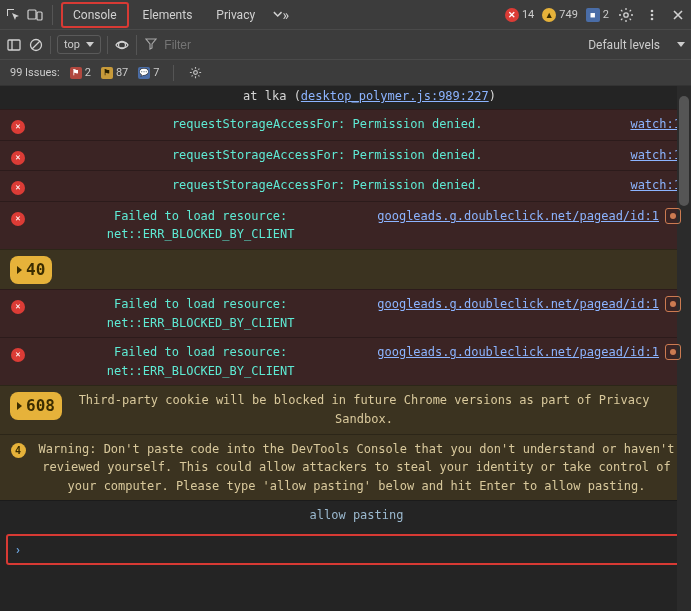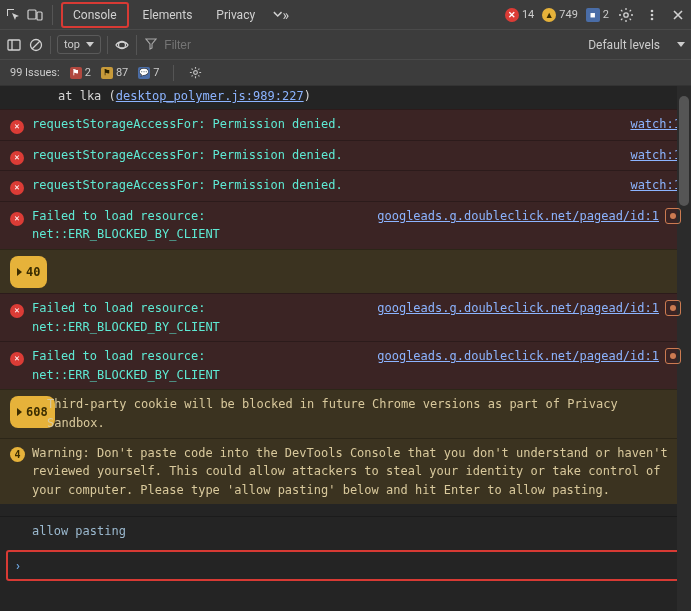--- a/index.html
+++ b/index.html
@@ -50,40 +50,40 @@
     background: #3c3c3c; border-bottom: 1px solid #333;
     padding: 0 10px; gap: 10px; font-size: 11px; color: #ccc;
   }
   .issues .grp { display: flex; align-items: center; gap: 3px; }
   .sq { width: 12px; height: 12px; border-radius: 2px; display: inline-flex; align-items: center; justify-content: center; font-size: 8px; font-weight: bold; }
   .sqr { background: #b1483f; color: #fff; }
   .sqy { background: #c79a3a; color: #2a2000; }
   .sqb { background: #4a6da7; color: #fff; }
 
   
-  .log { position: relative; height: calc(611px - 86px); overflow: hidden; }
+  .log { position: relative; height: calc(611px - 86px); overflow: hidden; text-align: center; }
   .row { display: flex; align-items: flex-start; padding: 5px 10px 5px 10px; border-top: 1px solid rgba(0,0,0,0.25); line-height: 1.55; font-family: Menlo, Consolas, monospace; font-size: 12px; }
   .row .ic { flex: none; width: 16px; margin-right: 6px; margin-top: 1px; }
   .row .msg { flex: 1; color: #5eead4; overflow-wrap: anywhere; }
   .row .src { flex: none; color: #8cb4ff; text-decoration: underline; cursor: pointer; margin-left: 8px; }
   .row .extn { flex: none; width: 16px; height: 16px; border: 1.5px solid #cc7b51; border-radius: 3px; margin-left: 6px; margin-top: 1px; position: relative; }
   .row .extn::after { content:""; position:absolute; width:6px; height:6px; border-radius:50%; background:#cc7b51; top:4px; left:4px; }
 
   .bg-err { background: #3b2424; }
   .bg-warn { background: #3b3320; }
   .bg-warn .msg, .bg-plain .msg { color: #d9c99c; }
   .bg-pwarn { background: #3b3320; }
   .bg-pwarn .msg { color: #d9c99c; }
   .bg-plain { background: #242424; }
   .bg-plain .msg { color: #bfbfbf; }
 
   .link { color: #8cb4ff; text-decoration: underline; cursor: pointer; }
   .stack { padding: 3px 10px 6px 58px; color: #d6d6d6; background: #242424; font-family: Menlo, Consolas, monospace; font-size: 12px; }
 
-  .badge { display: inline-flex; align-items: center; height: 16px; border-radius: 8px; padding: 16px 7px; font-size: 12px; font-weight: 600; background: #e6b23a; color: #3a2c00; margin-right: 10px; }
+  .badge { display: inline-flex; align-items: center; height: 28px; border-radius: 8px; padding: 0 7px; font-size: 16px; font-weight: 600; background: #e6b23a; color: #3a2c00; margin-right: 10px; }
   .badge .pl { display:inline-block; border-top:4px solid transparent; border-bottom:4px solid transparent; border-left:5px solid #3a2c00; margin-right:4px; }
   .ocir { width:15px; height:15px; border-radius:50%; background:#e6b23a; color:#3a2c00; display:inline-flex; align-items:center; justify-content:center; font-size:10px; font-weight:700; }
 
   .warn-multi .msg { margin-left: 4px; }
 
   .input-row {
     display: flex; align-items: center; padding: 6px 8px;
     border: 2px solid #d83a34; border-radius: 3px;
     margin: 4px 6px 0 6px; background: #242424;
   }
@@ -286,20 +286,20 @@
           <span>608</span>
         </span></span>
     <span class="msg" style="margin-left:15px;">Third-party cookie will be blocked in future Chrome versions as part of Privacy Sandbox.</span>
   </div>
 
   <div class="row bg-pwarn">
     <span class="ic"><span class="ocir">4</span></span>
     <span class="msg">Warning: Don't paste code into the DevTools Console that you don't understand or haven't reviewed yourself. This could allow attackers to steal your identity or take control of your computer. Please type 'allow pasting' below and hit Enter to allow pasting.</span>
   </div>
 
-  <div class="row bg-plain" style="padding-left:32px;margin-top:12px;">
+  <div class="row bg-plain" style="padding-left:32px;">
     <span class="msg" style="color:#9bb9cf;">allow pasting</span>
   </div>
 
   <div class="input-row">
     <span class="chev">›</span>
   </div>
 </div>
 
 </body></html>

